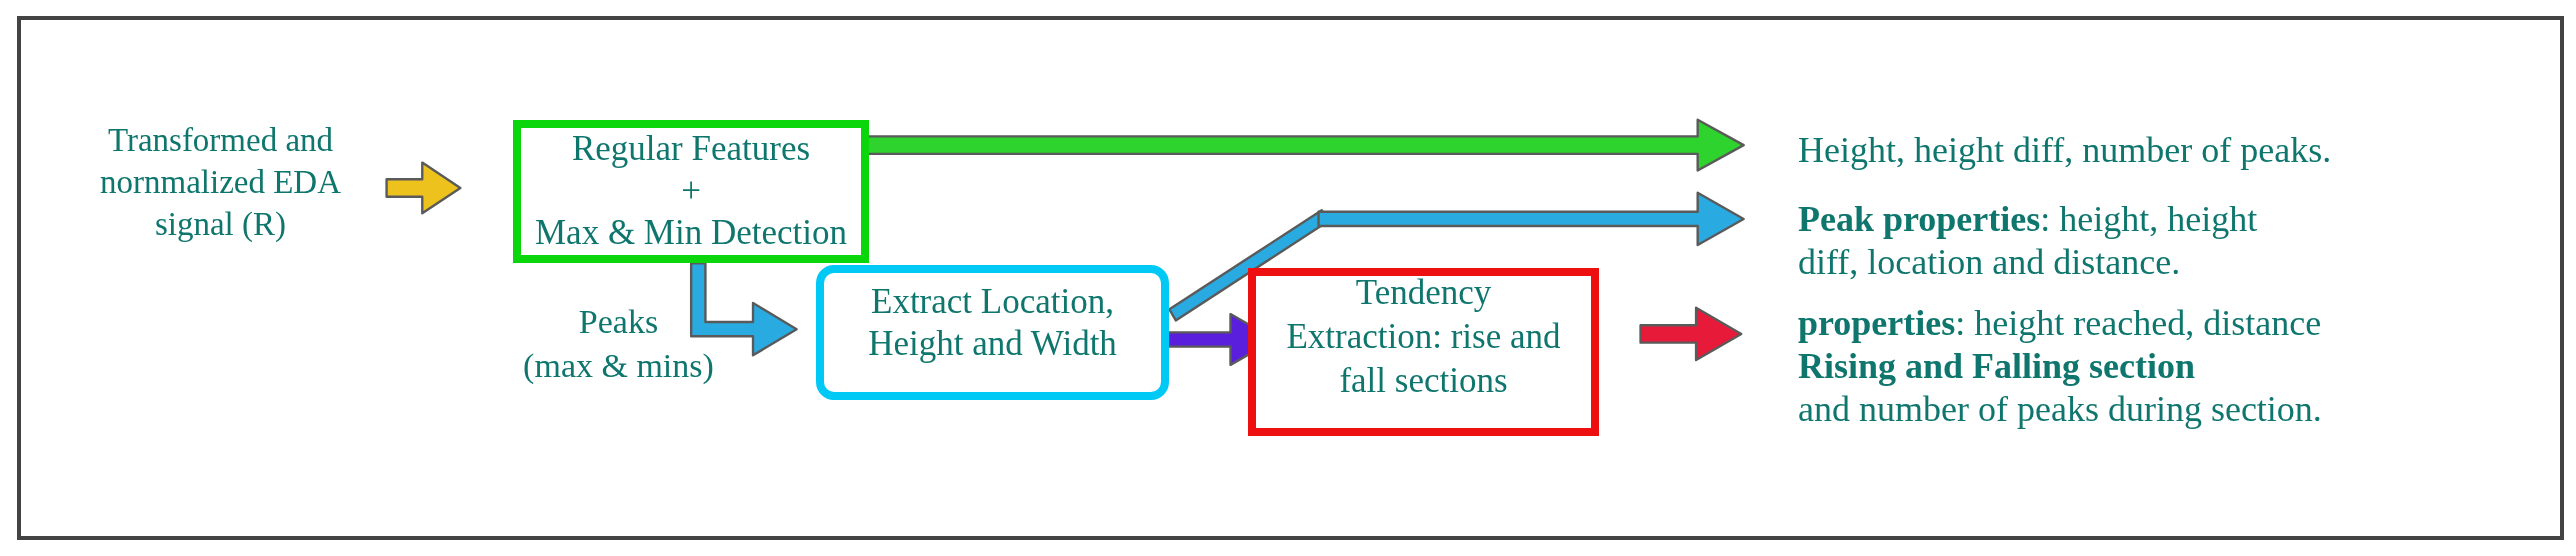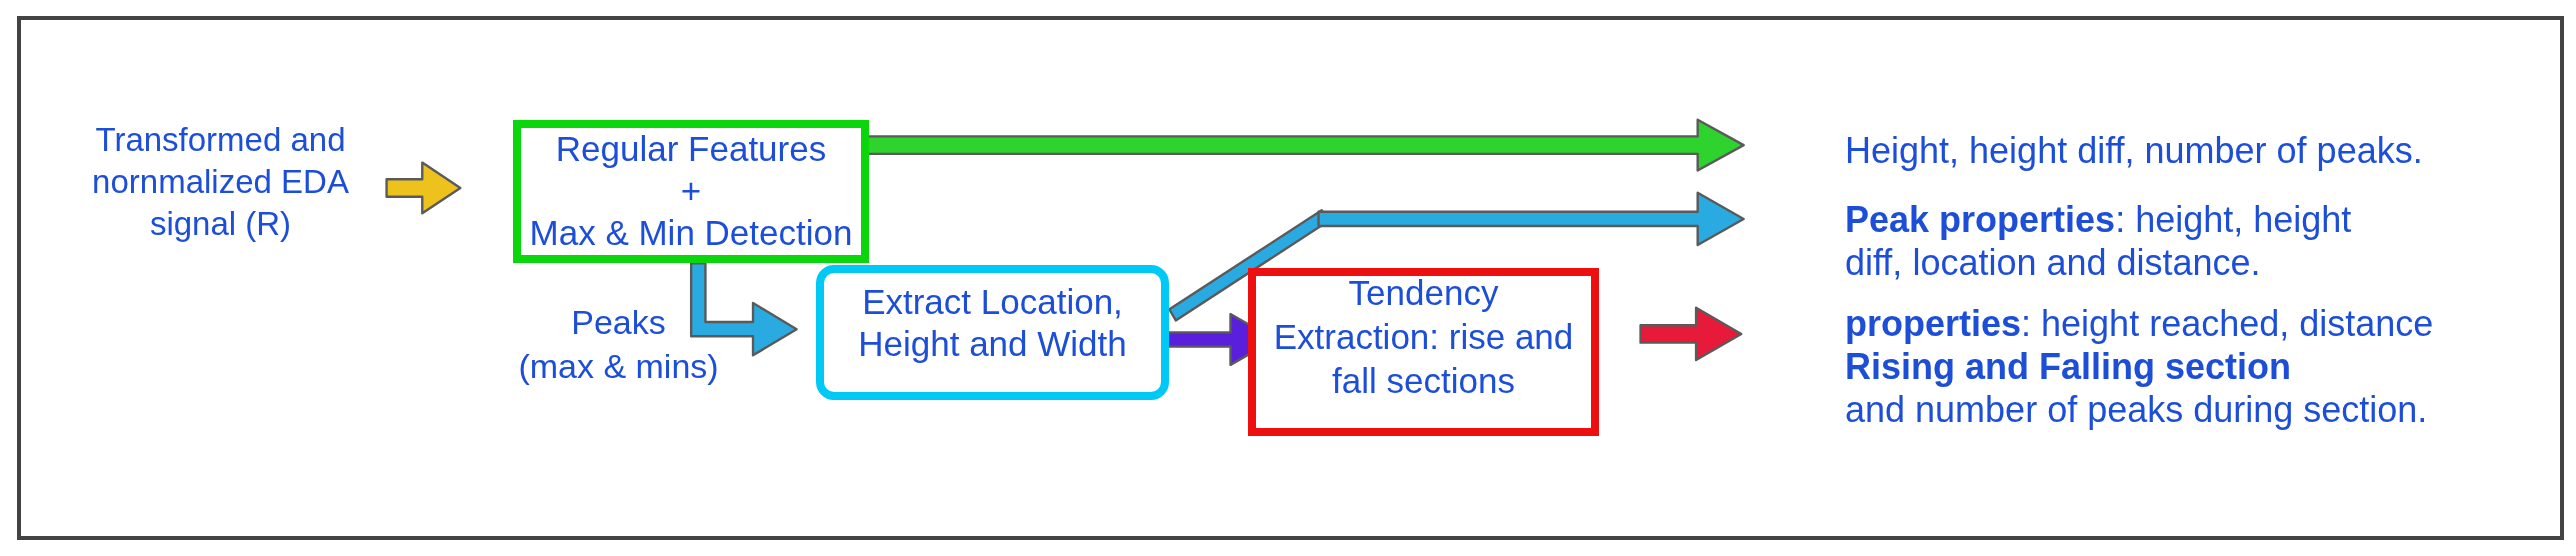--- a/index.html
+++ b/index.html
@@ -1,32 +1,32 @@
 <!DOCTYPE html>
 <html style="font-size:12.7px"><head>
 <meta charset="utf-8">
 <style>
   html,body{margin:0;padding:0;background:#ffffff;}
   .stage{position:relative;width:2576px;height:556px;background:#ffffff;overflow:hidden;
-         font-family:Liberation Sans, sans-serif;color:#1d4ed8;}
+         font-family:Liberation Serif, serif;color:#0f766e;}
   .frame{position:absolute;left:16.7px;top:16px;width:2547px;height:524px;
          border:4px solid #434343;box-sizing:border-box;background:#ffffff;}
   .overlay{position:absolute;left:0;top:0;width:2576px;height:556px;}
   .arrow{stroke:#5a5a5a;stroke-width:3px;stroke-linejoin:round;}
   .box{position:absolute;box-sizing:border-box;border:8px solid;background:#ffffff;
        text-align:center;font-size:35px;line-height:42px;}
   .box-green{left:513px;top:120px;width:356px;height:143px;}
   .box-cyan{left:816px;top:265px;width:353px;height:135px;padding-top:8px;}
   .box-red{left:1248px;top:268px;width:351px;height:168px;}
   .box-red .inner{margin-top:-4.8px;line-height:44px;}
   .label{position:absolute;text-align:center;}
   .label-input{left:44px;top:119px;width:353px;font-size:33px;line-height:42px;}
   .label-peaks{left:468px;top:300px;width:301px;font-size:34px;line-height:44px;}
   .out{position:absolute;left:1798px;font-size:36px;line-height:43px;text-align:left;}
-  .out div{white-space:nowrap;margin-left:47px;}
+  .out div{white-space:nowrap;}
   .out-1{top:129px;}
   .out-2{top:198px;}
   .out-3{top:302px;}
   .b{font-weight:bold;}
 </style>
 </head>
 <body>
 
 <div class="stage">
 

